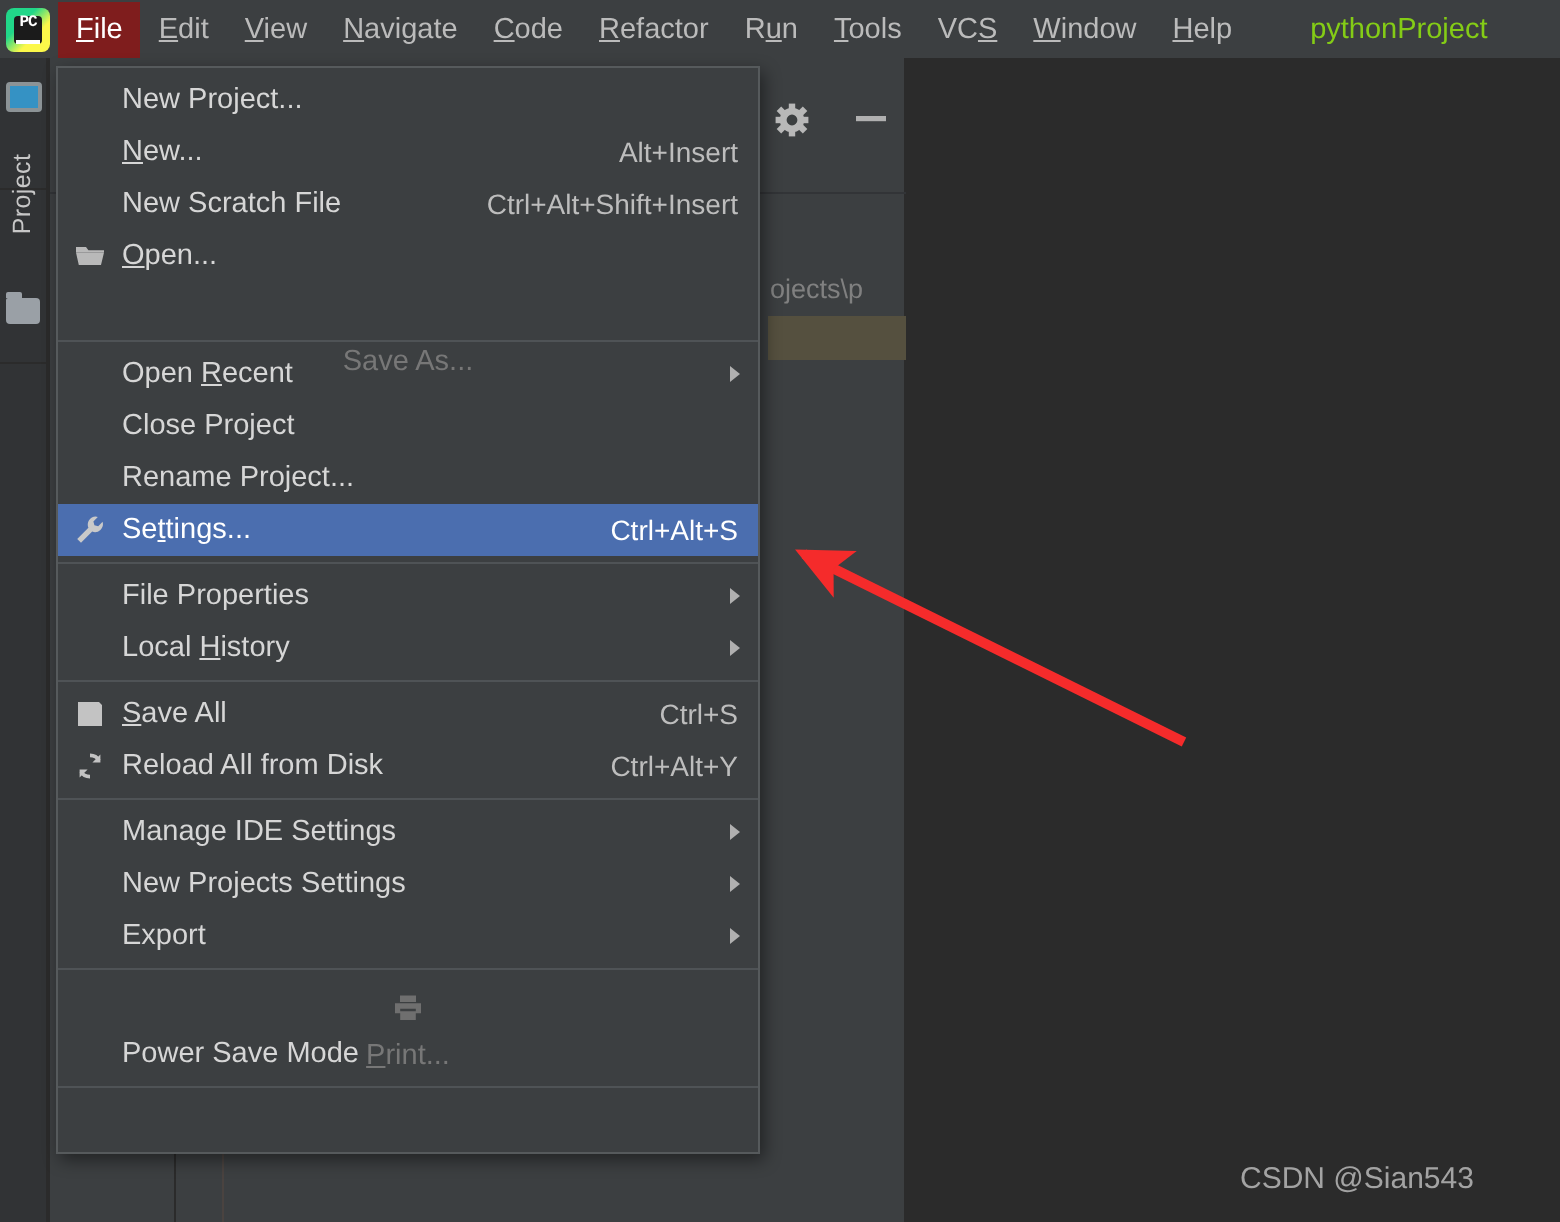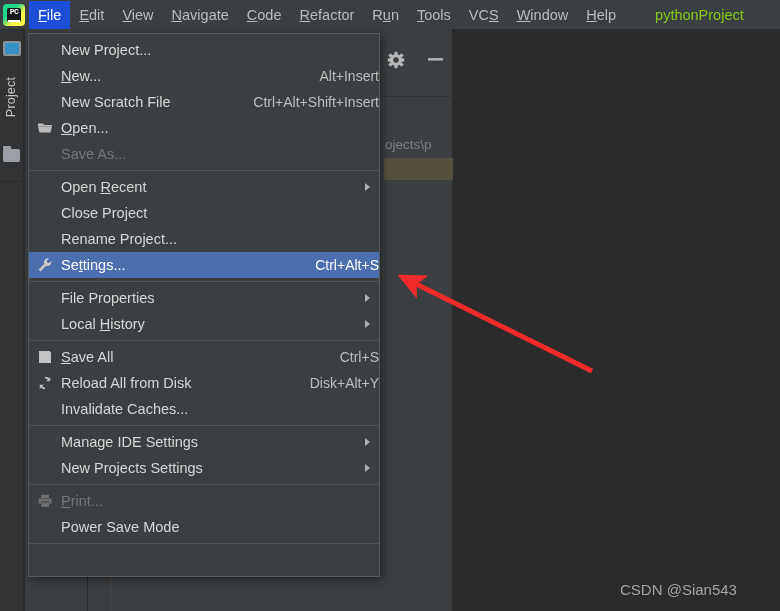--- a/index.html
+++ b/index.html
@@ -33,21 +33,21 @@
     color:#fff; font-size:8px; font-weight:bold; z-index:3; letter-spacing:-0.5px;
     font-family:Liberation Mono, monospace;
   }
   .pc-logo .pc-bar{
     position:absolute; left:5px; bottom:4px; width:12px; height:2px; background:#fff; z-index:3;
   }
   .mb-item {
     color:#bbbbbb; font-size:14.5px; padding:4px 9px; line-height:20px;
     white-space:nowrap; cursor:default;
   }
-  .mb-item.active { background:#1d4ed8; color:#ffffff; }
+  .mb-item.active { background:#7f1d1d; color:#ffffff; }
   .mb-title { color:#84cc16; font-size:14.5px; margin-left:30px; white-space:nowrap;}
   .mb-item u, .mb-title u { text-decoration: underline; }
 
   
   .toolstrip {
     position:absolute; left:0; top:29px; width:24px; height:582px; background:#313335;
     border-right:1px solid #2b2b2b;
   }
   .ts-icon {
     position:absolute; left:3px; top:12px; width:18px; height:15px;
@@ -103,24 +103,24 @@
     background:#3c3f41; border:1px solid #565a5c;
     box-shadow: 2px 3px 8px rgba(0,0,0,0.45);
     padding: 3px 0 3px 0;
   }
   .mi {
     position:relative; height:26px; display:flex; align-items:center;
     padding-left:0; color:#d6d6d6; font-size:14.5px; cursor:default;
   }
   .mi .ic { width:32px; flex:0 0 32px; display:flex; align-items:center; justify-content:center; height:26px;}
   .mi .lbl { flex:1 1 auto; white-space:nowrap; }
-  .mi .acc { color:#bdbdbd; font-size:14px; margin-left:auto; white-space:nowrap;}
+  .mi .acc { color:#bdbdbd; font-size:14px; margin-left:auto; padding-right:10px; white-space:nowrap;}
   .mi.sel { background:#4b6eaf; color:#ffffff; }
   .mi.sel .acc { color:#ffffff; }
-  .mi.dis { color:#777777; }
+  .mi.dis { color:#777777;flex-direction:column; }
   .mi .arrow {
     margin-left:auto; margin-right:9px;
     width:0;height:0;border-left:5px solid #b0b0b0;
     border-top:4px solid transparent;border-bottom:4px solid transparent;
   }
   .mi u { text-decoration: underline; }
   .msep { height:1px; background:#4f5356; margin:3px 0; }
 
   
   .arrow-svg { position:absolute; left:0; top:0; width:780px; height:611px; pointer-events:none; }
@@ -266,35 +266,36 @@
         <span class="lbl"><u>S</u>ave All</span>
         <span class="acc">Ctrl+S</span>
       </div>
       <div class="mi">
         <span class="ic">
           <svg width="16" height="16" viewBox="0 0 16 16">
             <path d="M8 1.8a6.2 6.2 0 0 1 5.4 3.1l-1.5.9A4.5 4.5 0 0 0 8 3.6V1.8z M13.2 2.3v4h-4z M8 14.2a6.2 6.2 0 0 1-5.4-3.1l1.5-.9A4.5 4.5 0 0 0 8 12.4v1.8z M2.8 13.7v-4h4z" fill="#c3c3c3"></path>
           </svg>
         </span>
         <span class="lbl">Reload All from Disk</span>
-        <span class="acc">Disk+Alt+Y</span>
-      </div>
-      <div class="mi">
-        <span class="ic"></span>
-        <span class="lbl">Invalidate Caches...</span>
+        <span class="acc">Ctrl+Alt+Y</span>
       </div>
       <div class="msep"></div>
       <div class="mi">
         <span class="ic"></span>
         <span class="lbl">Manage IDE Settings</span>
         <span class="arrow"></span>
       </div>
       <div class="mi">
         <span class="ic"></span>
         <span class="lbl">New Projects Settings</span>
+        <span class="arrow"></span>
+      </div>
+      <div class="mi">
+        <span class="ic"></span>
+        <span class="lbl">Export</span>
         <span class="arrow"></span>
       </div>
       <div class="msep"></div>
       <div class="mi dis">
         <span class="ic">
           <svg width="16" height="16" viewBox="0 0 16 16">
             <path d="M4 1.8h8v3.2H4z M1.5 5.6h13v5h-2.6V8.4H4.1v2.2H1.5z M4.1 9.6h7.8V14H4.1z" fill="#6f6f6f"></path>
           </svg>
         </span>
         <span class="lbl"><u>P</u>rint...</span>

